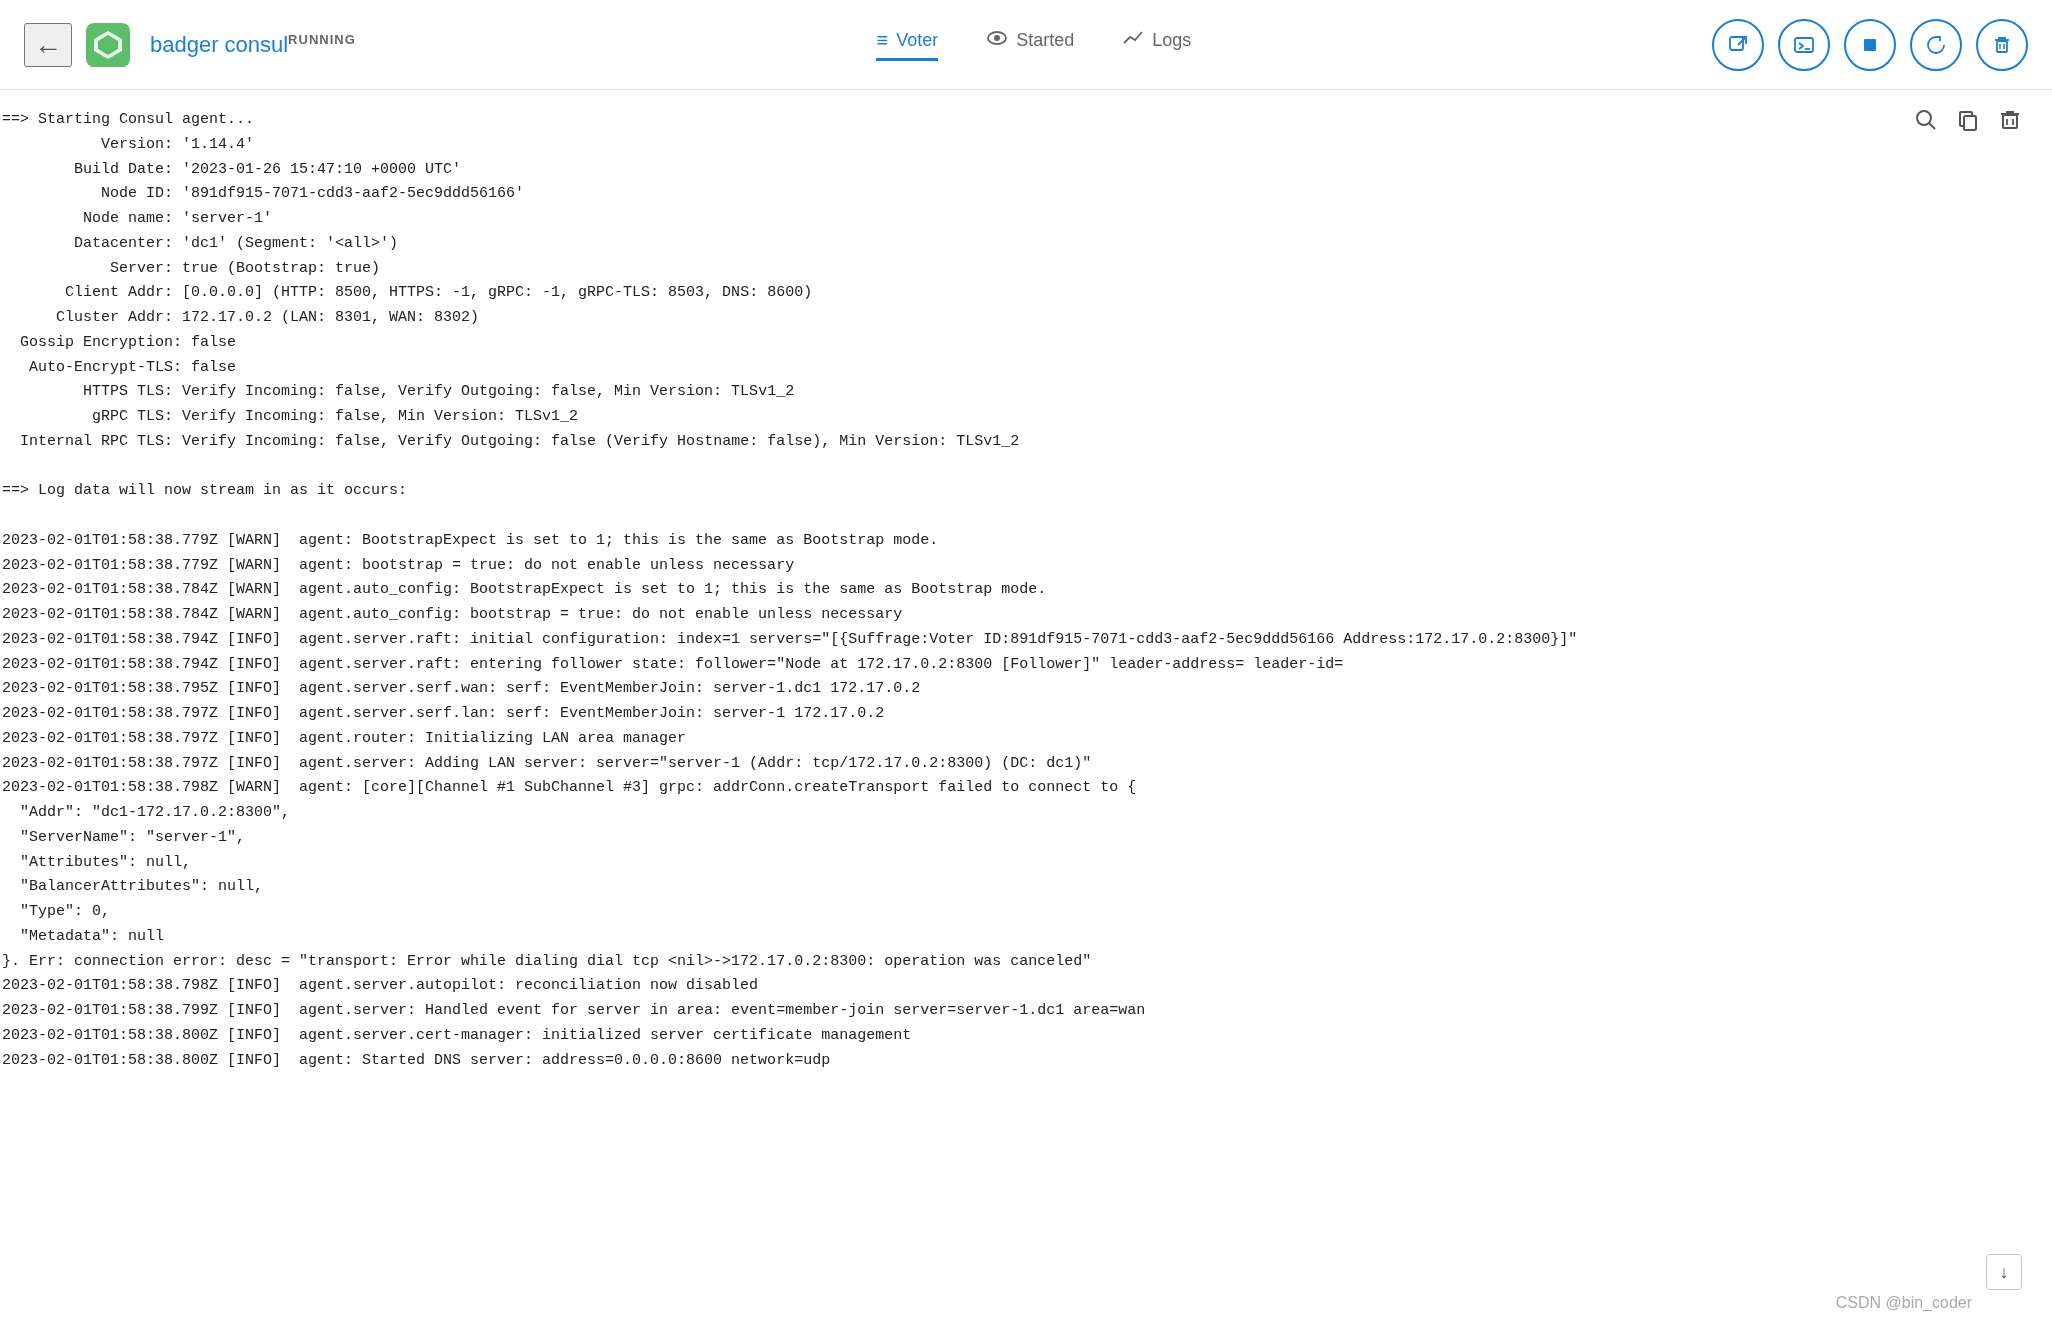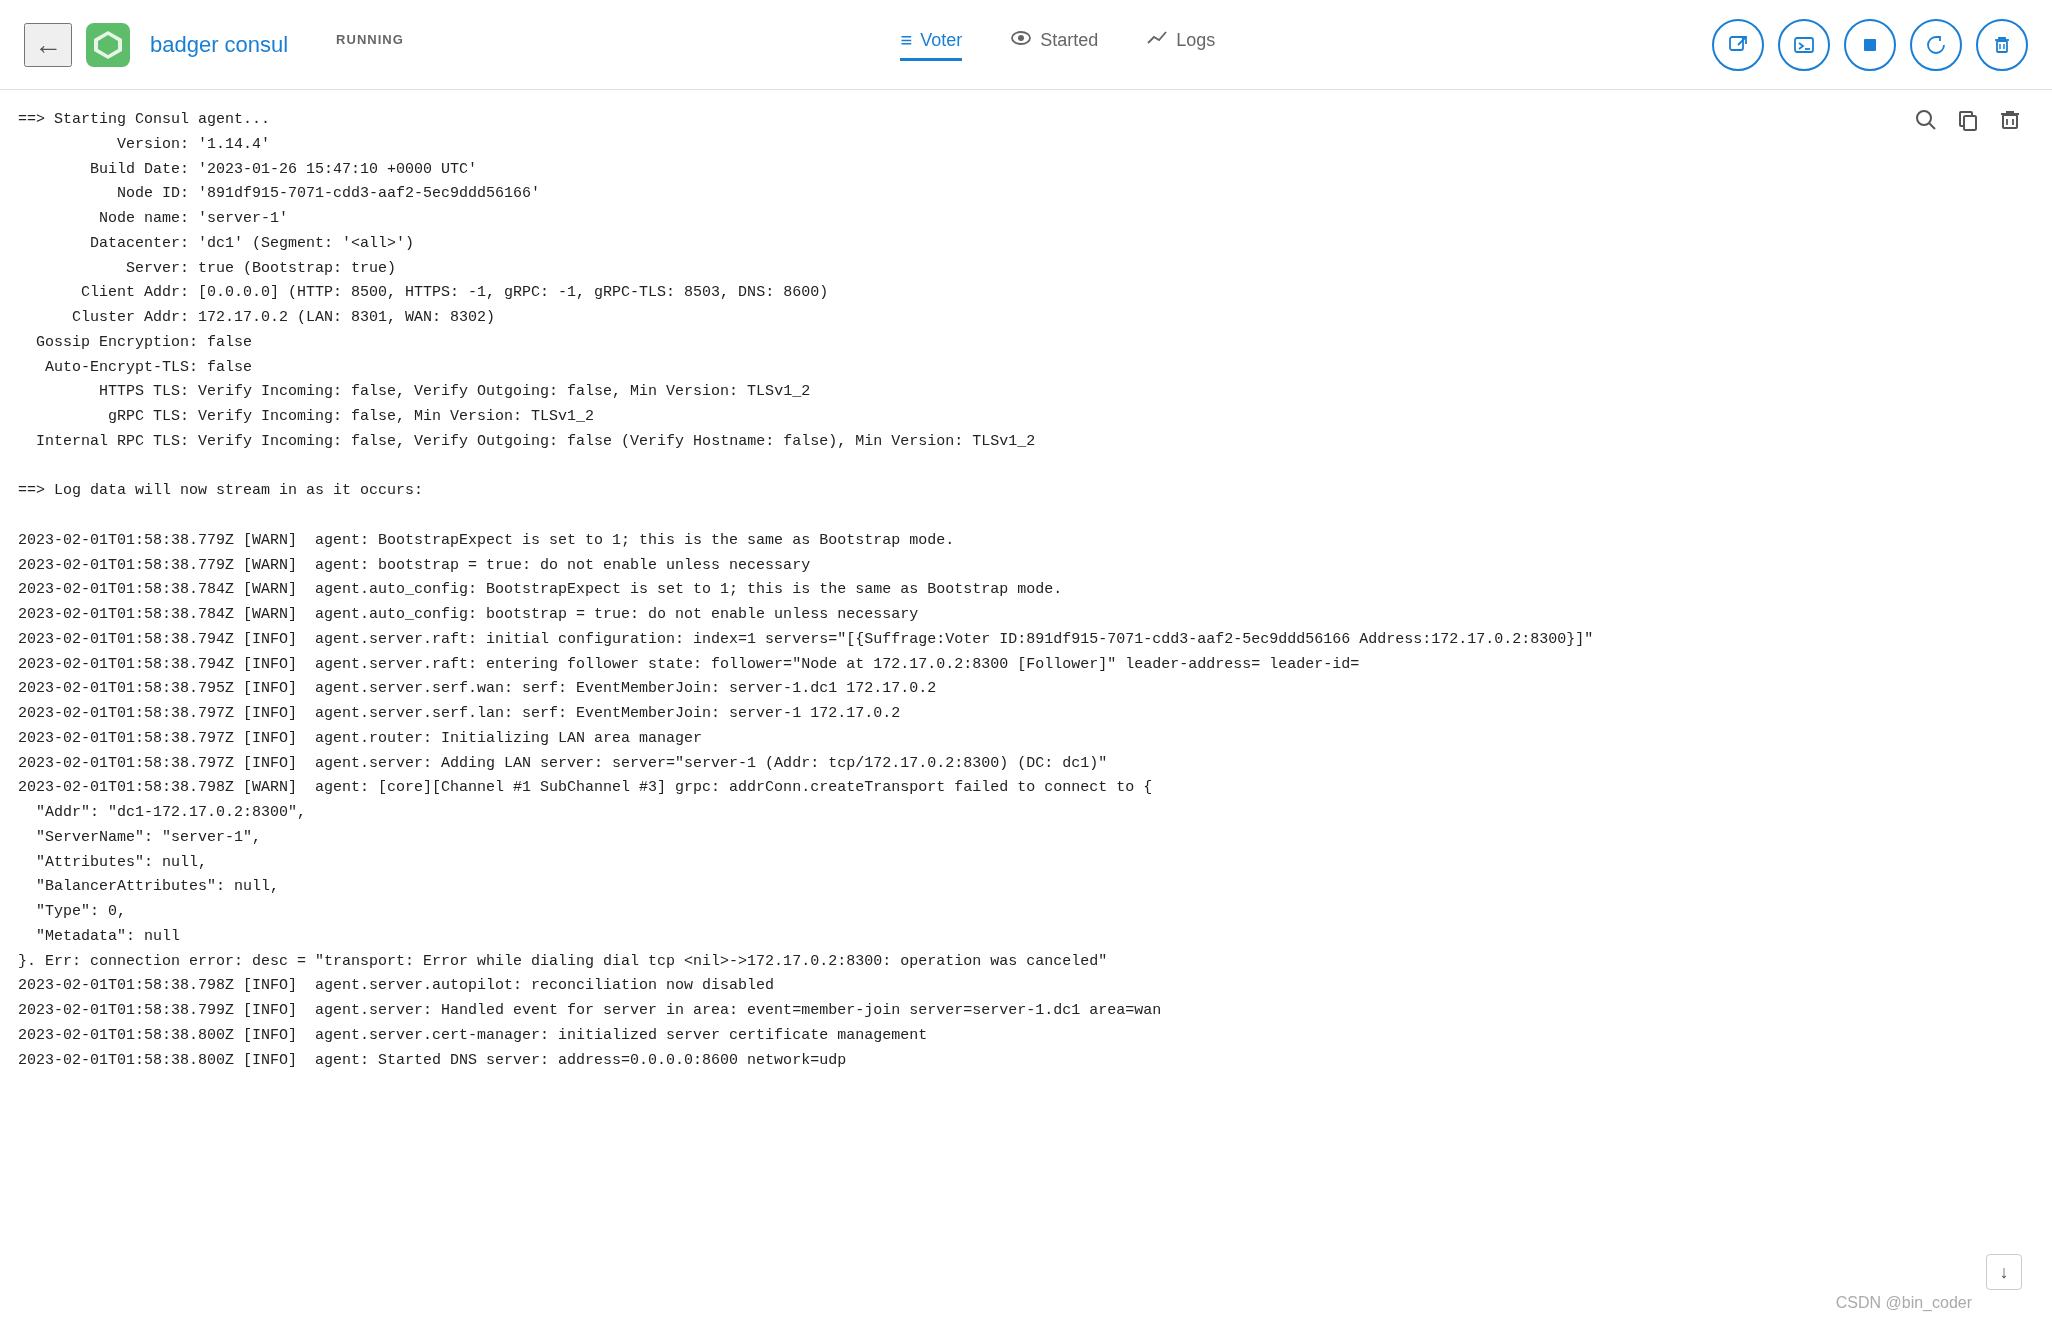--- a/index.html
+++ b/index.html
@@ -47,21 +47,20 @@
     .service-name span {
       color: #1a7fd4;
       font-weight: 400;
       margin-left: 6px;
     }
     .service-status {
       font-size: 13px;
       color: #666;
       letter-spacing: 1px;
       font-weight: 600;
-      padding-left: 48px;
     }
     
     .nav-tabs {
       display: flex;
       align-items: center;
       gap: 48px;
       flex: 1;
       justify-content: center;
     }
     .nav-tab {
@@ -120,21 +119,21 @@
     .log-toolbar-btn {
       background: none;
       border: none;
       cursor: pointer;
       color: #555;
       font-size: 22px;
       display: flex;
       align-items: center;
     }
     .log-content {
-      padding: 18px 60px 18px 18px;
+      padding: 18px 60px 18px 2px;
       font-family: 'Courier New', Courier, monospace;
       font-size: 15px;
       line-height: 1.65;
       color: #222;
       white-space: pre-wrap;
       word-break: break-all;
       height: 100%;
       overflow-y: auto;
     }
     .scroll-down-btn {

